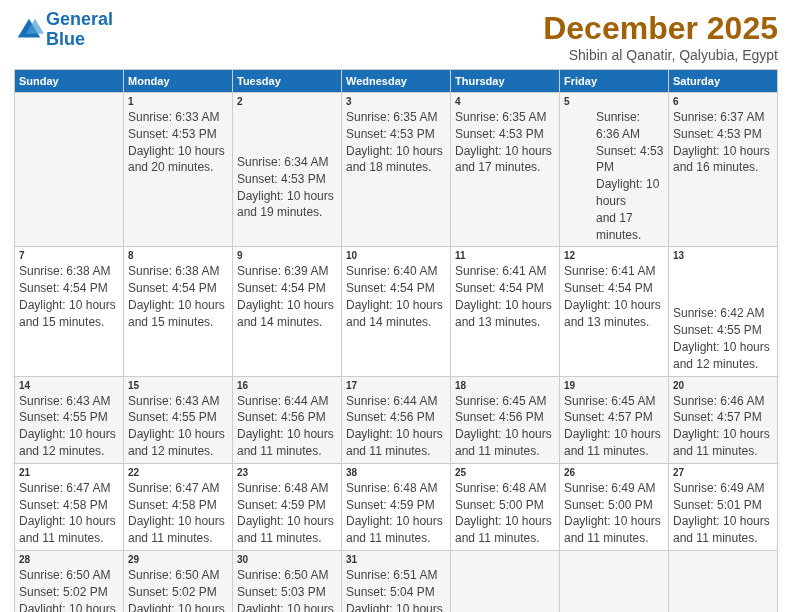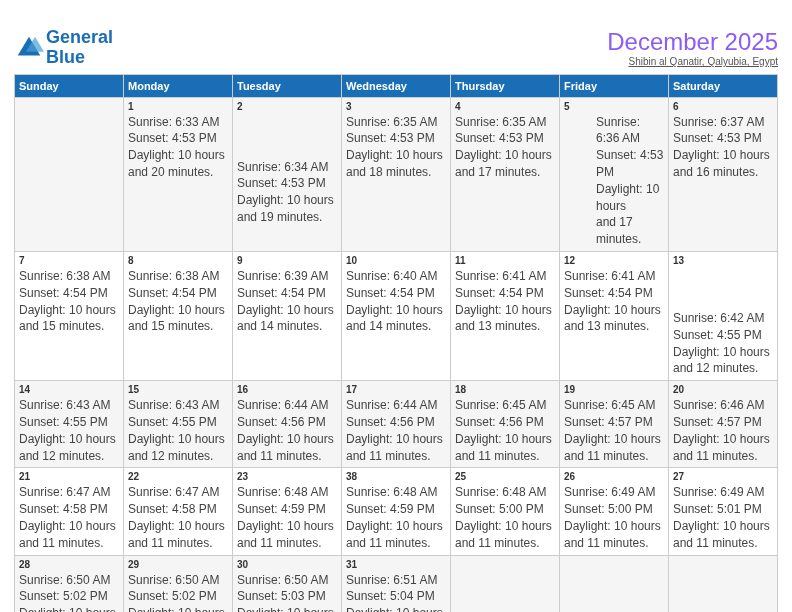--- a/index.html
+++ b/index.html
@@ -6,21 +6,21 @@
     body {
       width: 792px;
       height: 612px;
       font-family: Arial, sans-serif;
       background: #fff;
       overflow: hidden;
     }
     .page {
       width: 792px;
       height: 567px;
-      padding: 28px 14px;
+      padding: 10px 14px;
     }
     .header {
       display: flex;
       justify-content: space-between;
       align-items: flex-start;
       margin-bottom: 6px;
     }
     .logo {
       display: flex;
       align-items: center;
@@ -36,28 +36,27 @@
     }
     .logo-icon {
       width: 30px;
       height: 30px;
       margin-right: 2px;
     }
     .title-block {
       text-align: right;
     }
     .main-title {
-      font-size: 24px;
-      font-weight: normal;
-      color: #8b5cf6;
+      font-size: 32px;
+      font-weight: bold;
+      color: #a16207;
     }
     .subtitle {
-      font-size: 10px;
+      font-size: 14px;
       color: #555;
-      text-decoration: underline;
     }
     table {
       width: 100%;
       border-collapse: collapse;
       table-layout: fixed;
     }
     thead tr th {
       background-color: #1a6eb5;
       color: #fff;
       font-size: 11px;

